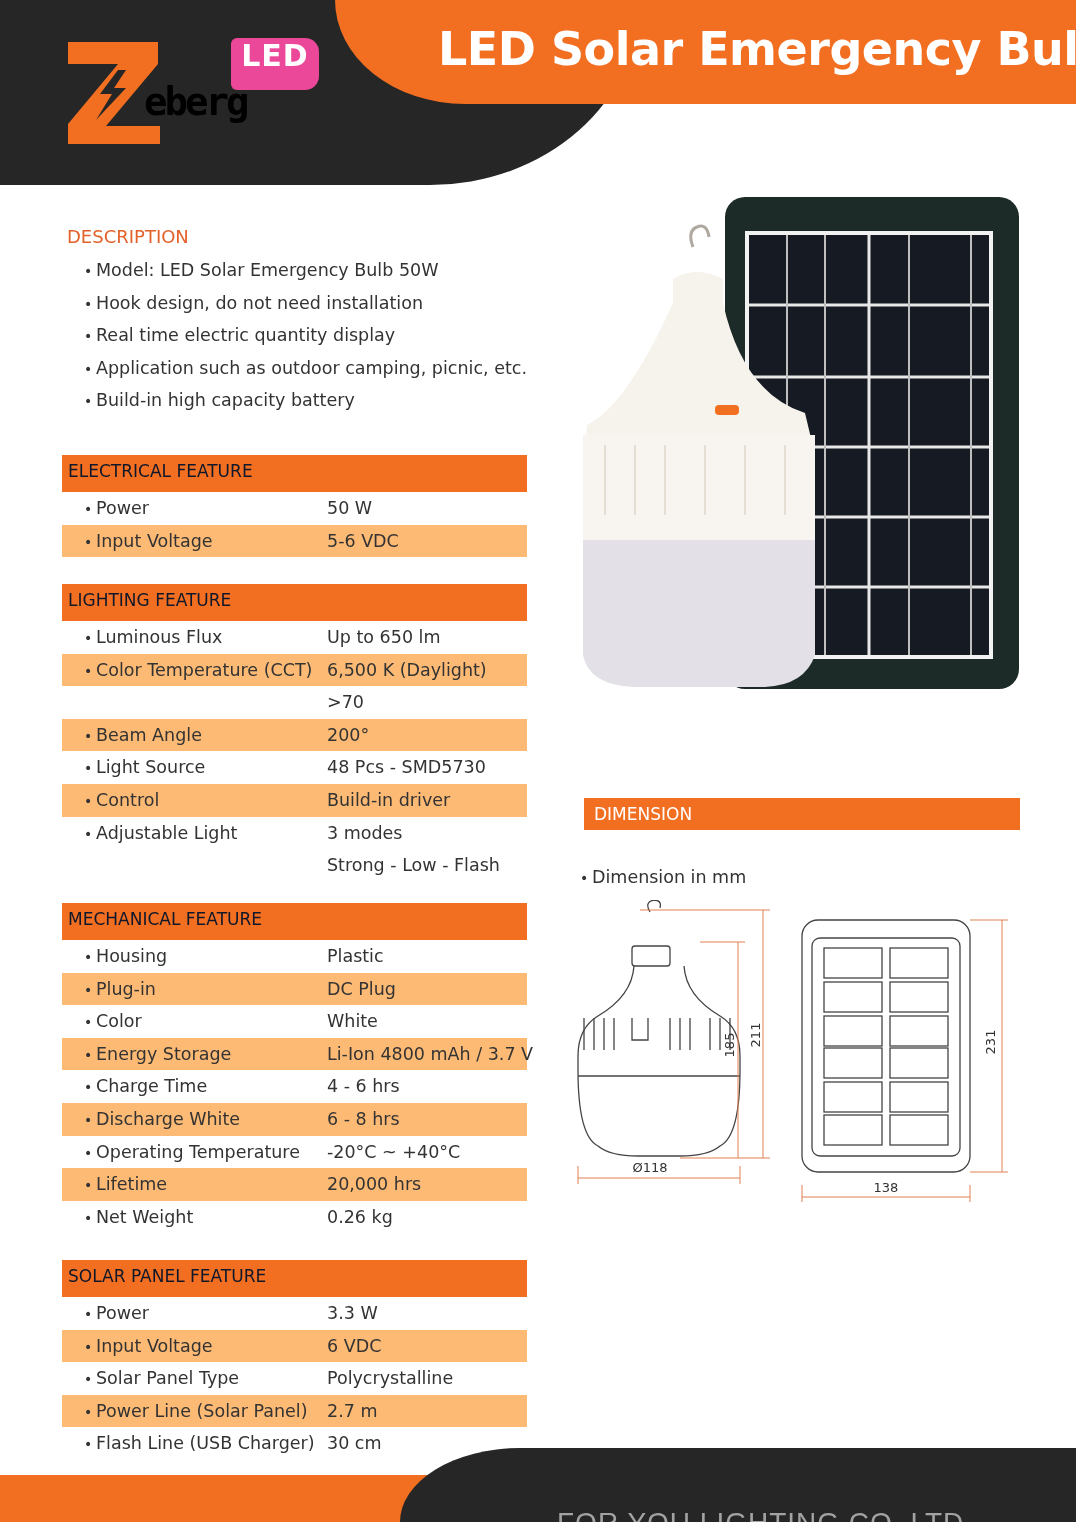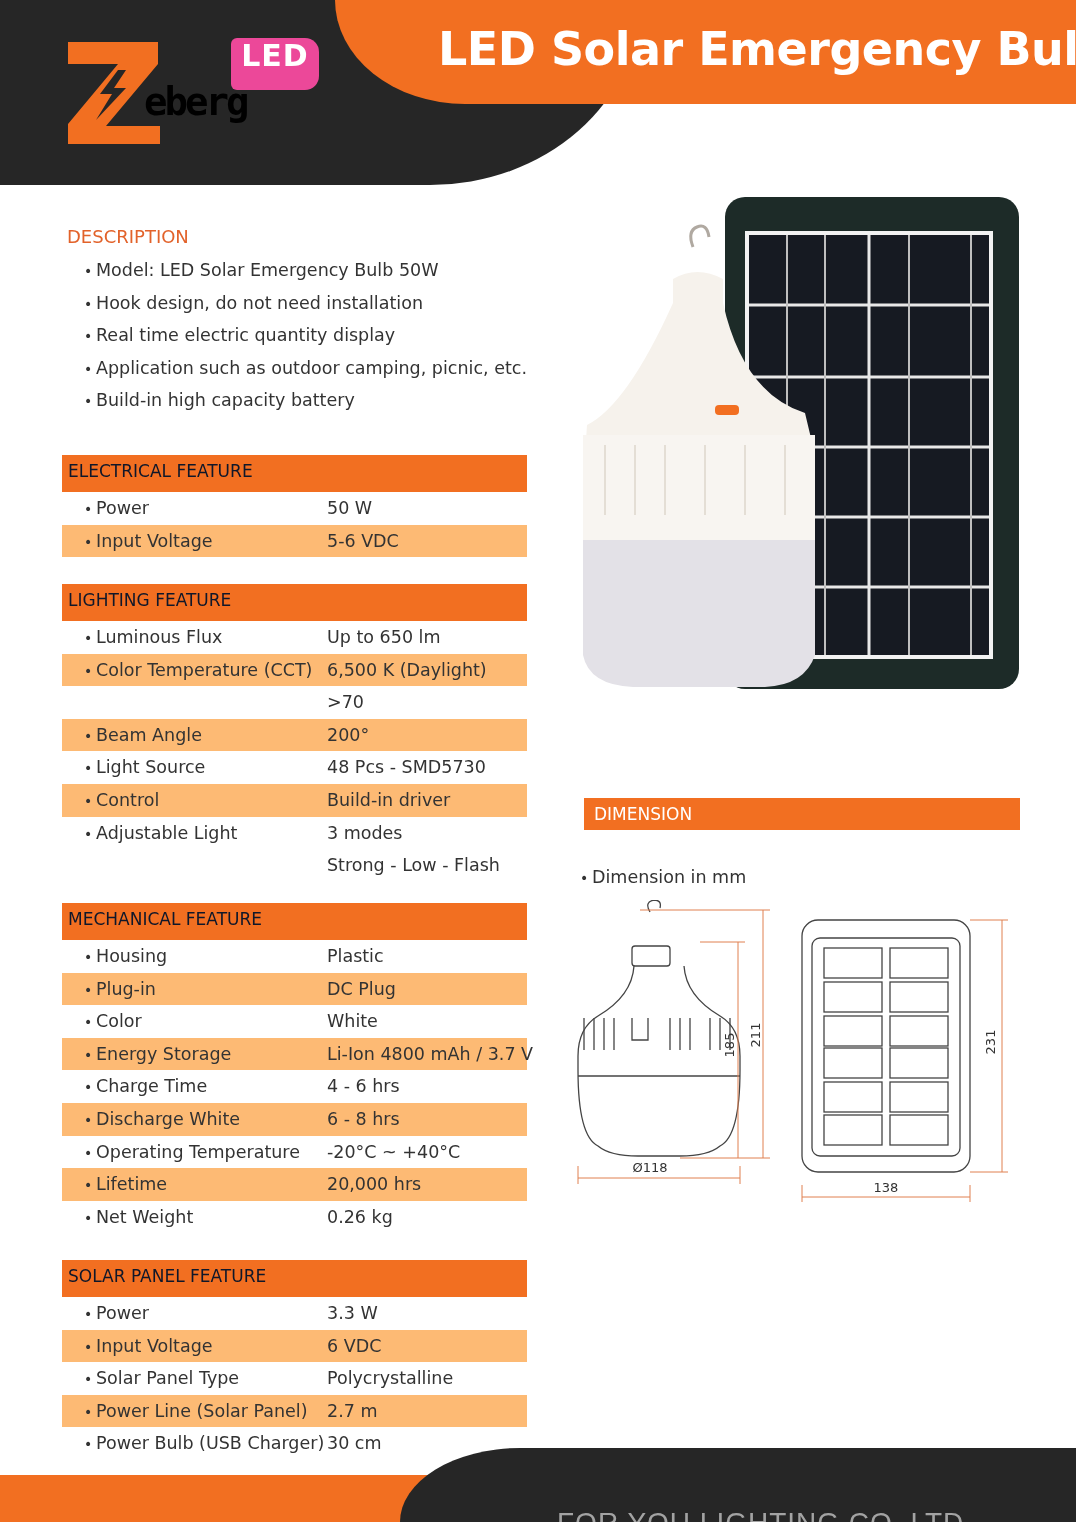--- a/index.html
+++ b/index.html
@@ -173,21 +173,21 @@
     </div>
   <div class="row">
       <span class="lbl"><span class="bullet">•</span><span>Solar Panel Type</span></span>
       <span class="val">Polycrystalline</span>
     </div>
   <div class="row alt">
       <span class="lbl"><span class="bullet">•</span><span>Power Line (Solar Panel)</span></span>
       <span class="val">2.7 m</span>
     </div>
   <div class="row">
-      <span class="lbl"><span class="bullet">•</span><span>Power Bulb (USB Charger)</span></span>
+      <span class="lbl"><span class="bullet">•</span><span>Flash Line (USB Charger)</span></span>
       <span class="val">30 cm</span>
     </div>
 </div>
 
 <svg class="photo" viewBox="0 0 450 500">
   <g>
     <rect x="150" y="2" width="294" height="492" rx="20" fill="#1d2b28"></rect>
     <rect x="170" y="36" width="248" height="428" fill="#f2f2f2"></rect>
     <rect x="174" y="40" width="240" height="420" fill="#161a22"></rect>
     <g stroke="#e8e8e8" stroke-width="3">

